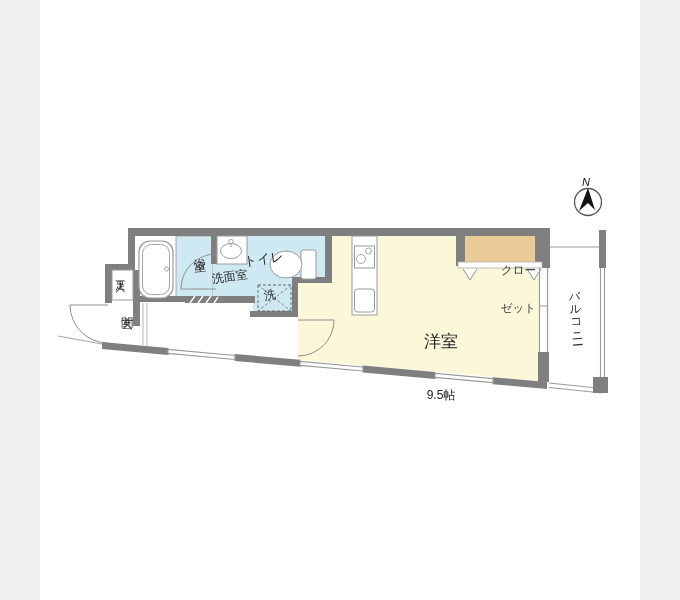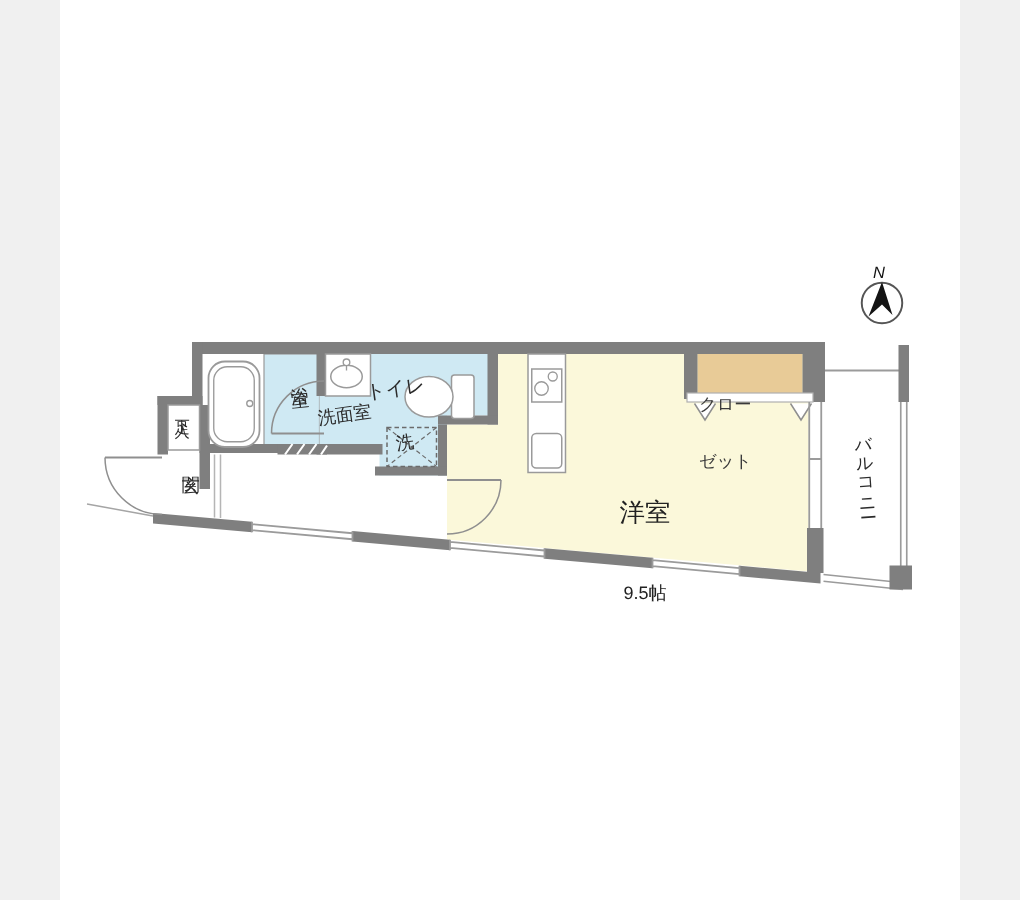--- a/index.html
+++ b/index.html
@@ -13,23 +13,23 @@
   svg{position:absolute;left:0;top:0;}
   .wallfill{fill:var(--wall,#7f7f7f);}
   .lbl{position:absolute;color:#2b2b2b;white-space:pre;line-height:1.1;}
   .v{writing-mode:vertical-rl;text-orientation:upright;letter-spacing:1px;}
   .lbl-bathroom{left:191px;top:249px;font-size:12px;transform:rotate(-6deg);}
   .lbl-washroom{left:212px;top:273px;font-size:12px;transform:rotate(-8deg);transform-origin:left center;}
   .lbl-toilet{left:244px;top:255px;font-size:13px;transform:rotate(-8deg);transform-origin:left center;}
   .lbl-laundry{left:264px;top:289px;font-size:12px;transform:rotate(-8deg);}
   .lbl-shoe{left:115px;top:272px;font-size:10px;}
   .lbl-entrance{left:120px;top:307px;font-size:12px;}
-  .lbl-room{left:386px;top:296px;width:88px;text-align:center;font-size:17px;color:#222;}
+  .lbl-room{left:397px;top:296px;width:88px;text-align:center;font-size:17px;color:#222;}
   .lbl-room .size{font-size:12px;}
-  .lbl-closet{left:466px;top:239px;width:70px;text-align:left;font-size:11.5px;line-height:1.1;color:#3a3a3a;}
+  .lbl-closet{left:466px;top:239px;width:70px;text-align:right;font-size:11.5px;line-height:1.1;color:#3a3a3a;}
   .lbl-balcony{left:569px;top:283px;font-size:11.5px;transform:rotate(-4deg);}
   .lbl-north{left:582px;top:176px;font-size:11px;font-style:italic;color:#111;}
 </style>
 </head>
 <body>
 
 <div class="canvas">
   <div class="strip left"></div>
   <div class="strip right"></div>
 

